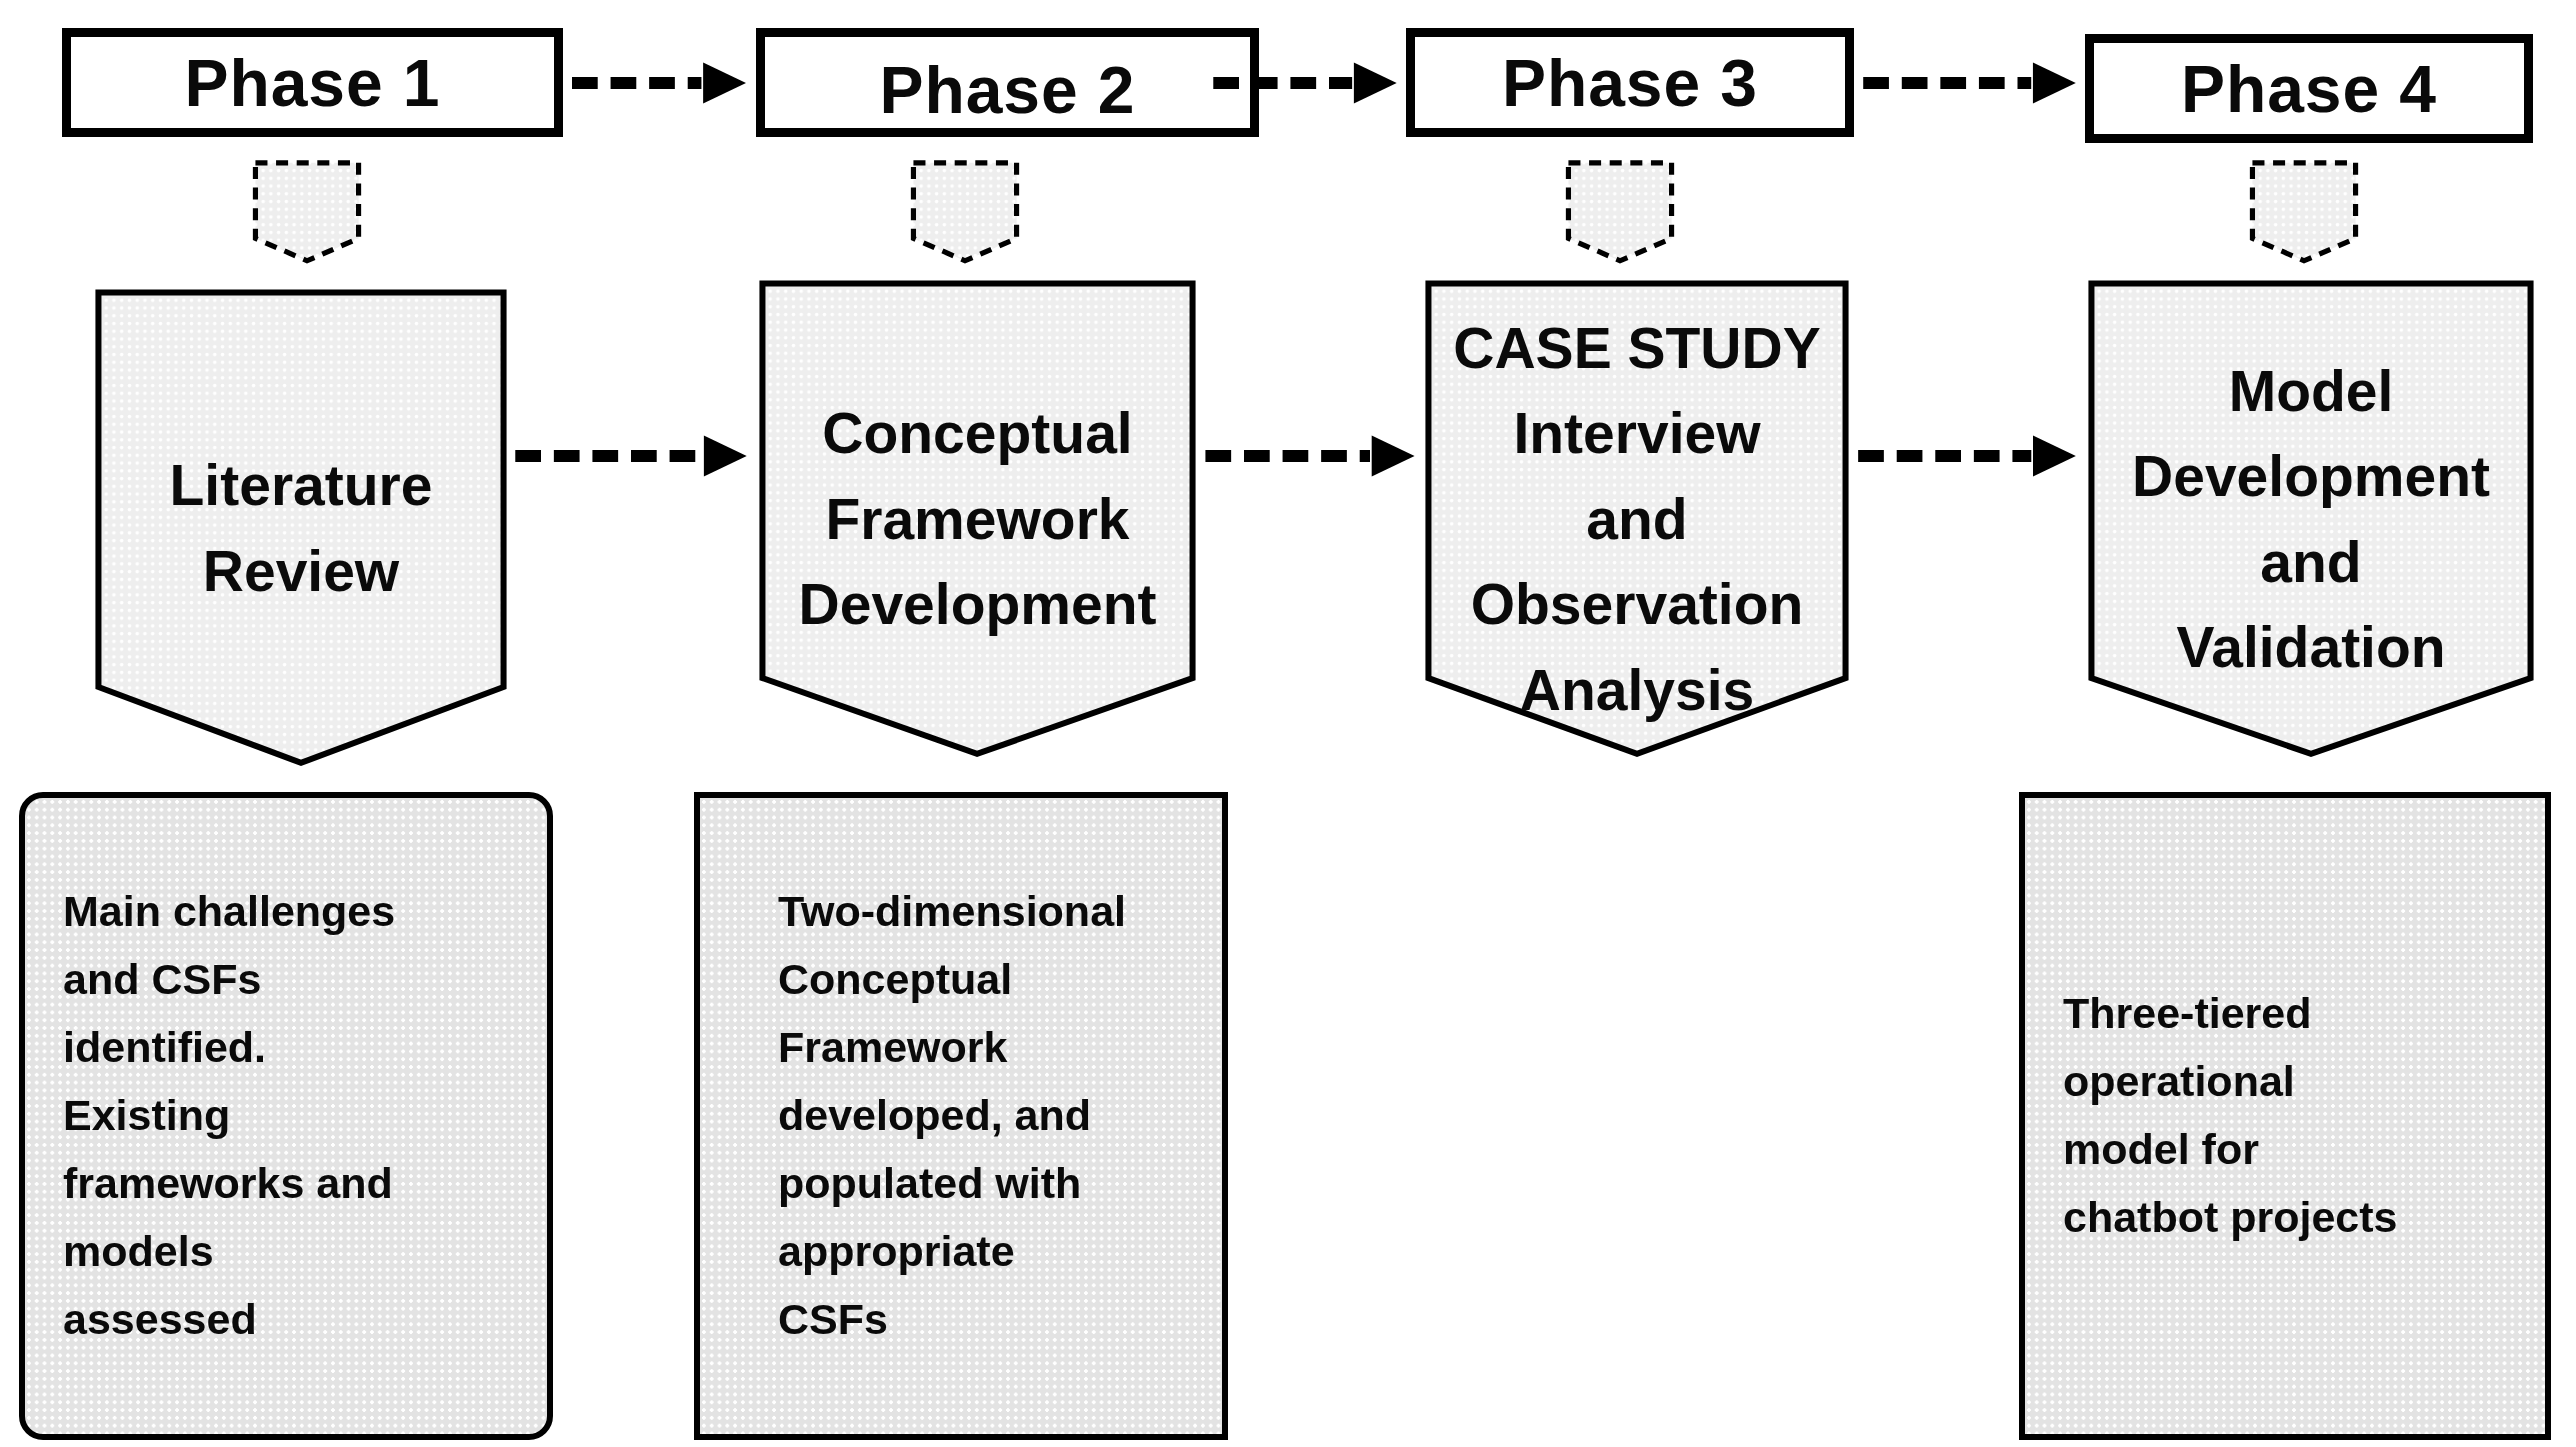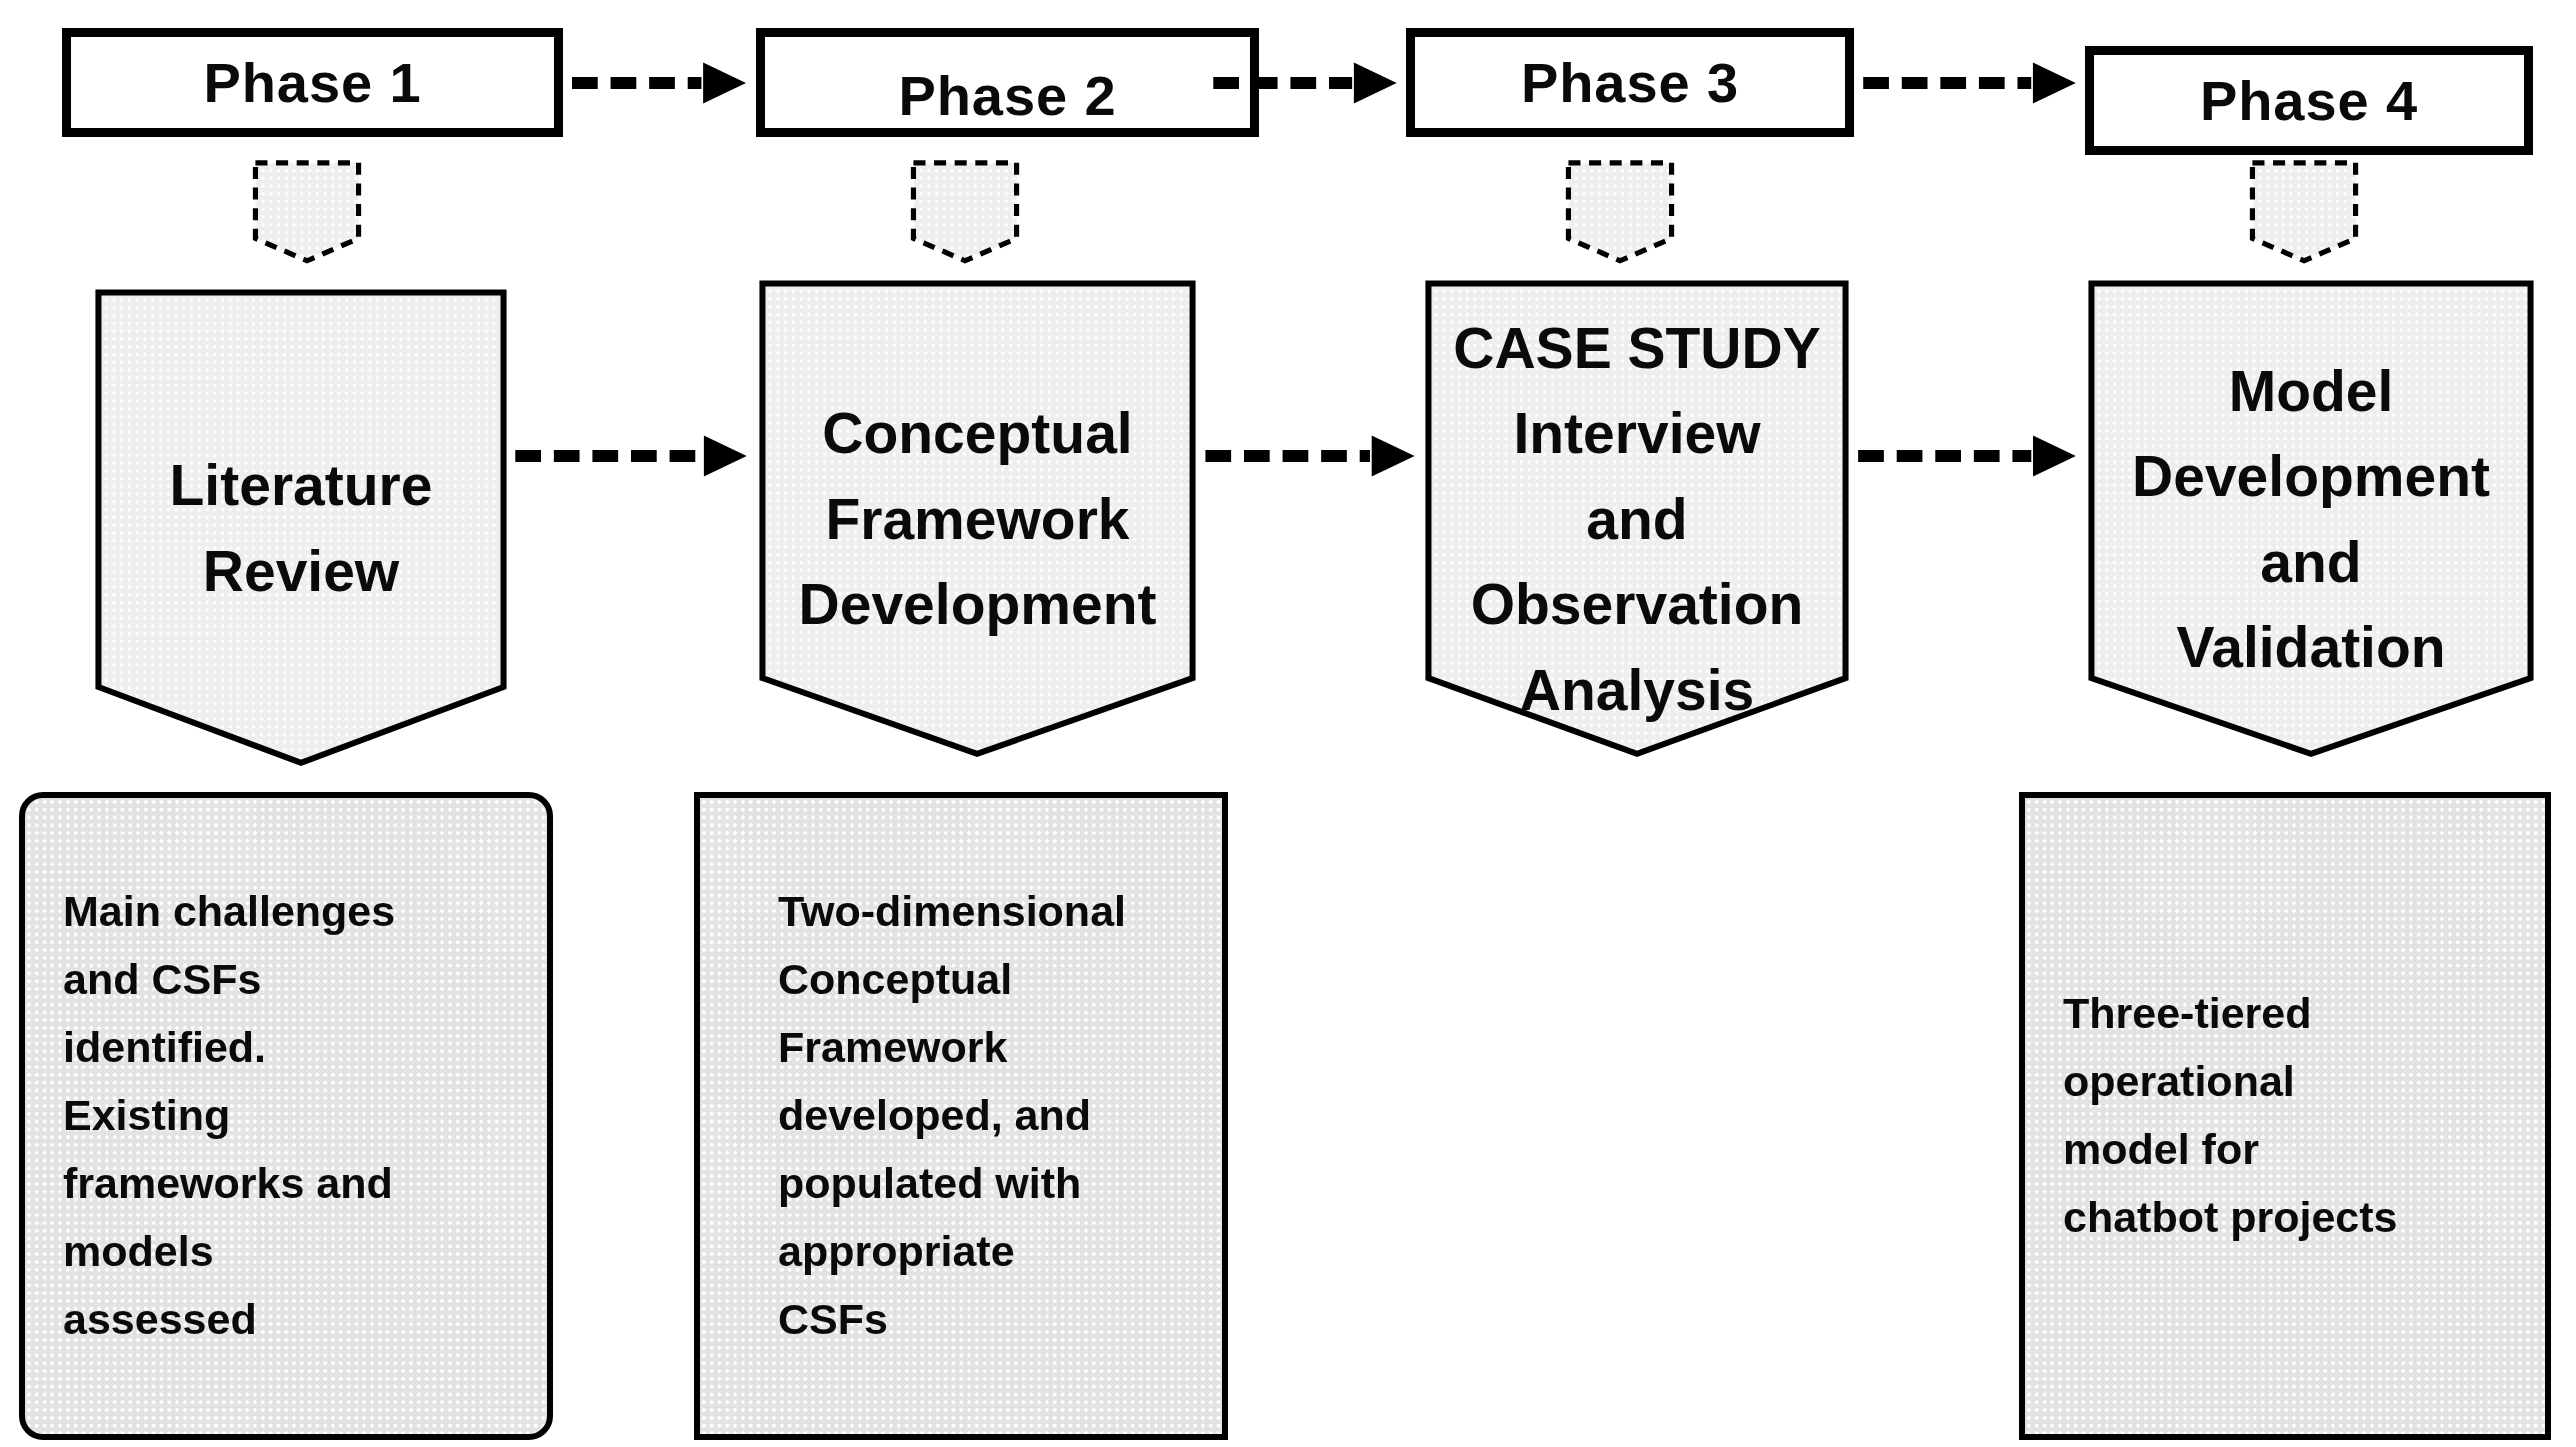--- a/index.html
+++ b/index.html
@@ -13,21 +13,21 @@
   }
   .abs{position:absolute;box-sizing:border-box;}
 
   
   .phase-box{
     background:#ffffff;
     border:9.5px solid #000000;
     display:flex;align-items:center;justify-content:center;
   }
   .phase-label{
-    font-size:56px;font-weight:700;letter-spacing:0.9px;
+    font-size:66px;font-weight:700;letter-spacing:0.9px;
   }
 
   
   .banner{pointer-events:none;}
   .banner svg{position:absolute;left:0;top:0;width:100%;height:100%;}
   .banner-text{
     position:absolute;inset:0;
     display:flex;align-items:center;justify-content:center;
     text-align:center;
     font-size:57px;font-weight:700;line-height:1.5;
@@ -67,21 +67,21 @@
 
   <div class="abs phase-box" style="left:62px;top:28.4px;width:501px;height:109px;">
     <div class="phase-label">Phase 1</div>
   </div>
   <div class="abs phase-box" style="left:756px;top:28.4px;width:503px;height:109px;align-items:flex-end;">
     <div class="phase-label">Phase 2</div>
   </div>
   <div class="abs phase-box" style="left:1406px;top:28.4px;width:448px;height:109px;">
     <div class="phase-label">Phase 3</div>
   </div>
-  <div class="abs phase-box" style="left:2085px;top:46px;width:448px;height:109px;">
+  <div class="abs phase-box" style="left:2085px;top:34px;width:448px;height:109px;">
     <div class="phase-label">Phase 4</div>
   </div>
 
   <svg class="abs arrow" style="left:570px;top:59px;" width="178" height="48" viewBox="0 0 207 56">
     <line x1="2" y1="28" x2="153" y2="28" stroke="#000" stroke-width="14" stroke-dasharray="30 15"></line>
     <polygon points="155,4 205,28 155,52" fill="#000"></polygon>
   </svg>
   <svg class="abs arrow" style="left:1211px;top:59px;" width="188" height="48" viewBox="0 0 218 56">
     <line x1="2" y1="28" x2="164" y2="28" stroke="#000" stroke-width="14" stroke-dasharray="30 15"></line>
     <polygon points="166,4 216,28 166,52" fill="#000"></polygon>

